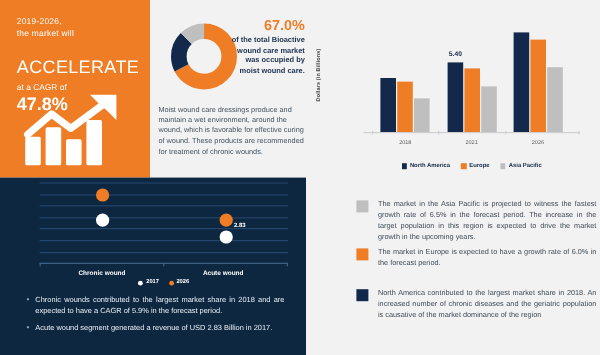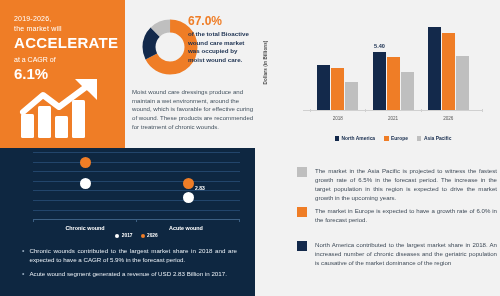--- a/index.html
+++ b/index.html
@@ -17,34 +17,34 @@
 
   
   .orange-panel {
     position: absolute; left: 0; top: 0;
     width: 125px; height: 148px;
     background: #ef7d26;
     padding: 14px 12px 0 14px;
   }
   .op-line1 { color:#ffffff; font-size:7px; letter-spacing:.2px; line-height:10px; }
   .op-line2 { color:#ffffff; font-size:7px; letter-spacing:.2px; line-height:10px; }
-  .op-accel { color:#ffffff; font-size:15px; font-weight:bold; letter-spacing:.3px;
-              line-height:18px; margin-top:0; }
+  .op-accel { color:#ffffff; font-size:15px; font-weight:normal; letter-spacing:.3px;
+              line-height:18px; margin-top:14px; }
   .op-cagr  { color:#ffffff; font-size:7px; line-height:11px; margin-top:2px; }
   .op-pct   { color:#ffffff; font-size:15px; font-weight:bold; line-height:17px; }
 
   .growth-icon { position:absolute; left:19px; top:78px; width:92px; height:60px; }
 
   
   .donut-panel {
     position:absolute; left:125px; top:0; width:130px; height:148px;
     background:#f2f2f2;
   }
   .donut-wrap { position:absolute; left:11px; top:13px; width:68px; height:68px; }
-  .pct-block { position:absolute; left:63px; top:14px; width:66px; }
+  .pct-block { position:absolute; left:63px; top:14px; width:66px;text-align:right; }
   .pct-big { color:#ef7d26; font-size:12px; font-weight:bold; line-height:14px; }
   .pct-sub { color:#1b3050; font-size:6.2px; font-weight:bold; line-height:8.6px; margin-top:2px; }
 
   .moist-para {
     position:absolute; left:7px; top:88px; width:122px;
     color:#43525f; font-size:6.1px; line-height:8.7px; text-align:left;
   }
 
   
   .bar-panel {
@@ -132,21 +132,21 @@
 </head>
 <body>
 
 <div id="infographic">
 
   <div class="orange-panel">
     <div class="op-line1">2019-2026,</div>
     <div class="op-line2">the market will</div>
     <div class="op-accel">ACCELERATE</div>
     <div class="op-cagr">at a CAGR of</div>
-    <div class="op-pct">6.1%</div>
+    <div class="op-pct">47.8%</div>
 
     <svg class="growth-icon" viewBox="0 0 92 60">
       <rect x="2" y="36" width="13" height="24" rx="1.5" fill="#ffffff"></rect>
       <rect x="19" y="28" width="13" height="32" rx="1.5" fill="#ffffff"></rect>
       <rect x="36" y="38" width="13" height="22" rx="1.5" fill="#ffffff"></rect>
       <rect x="53" y="22" width="13" height="38" rx="1.5" fill="#ffffff"></rect>
       <path d="M4 34 L24 17 L40 29 L71 6" stroke="#ffffff" stroke-width="6" fill="none" stroke-linecap="round" stroke-linejoin="round"></path>
       <path d="M56 1 L78 1 L78 22 L70 14 L63 8 Z" fill="#ffffff"></path>
     </svg>
   </div>

